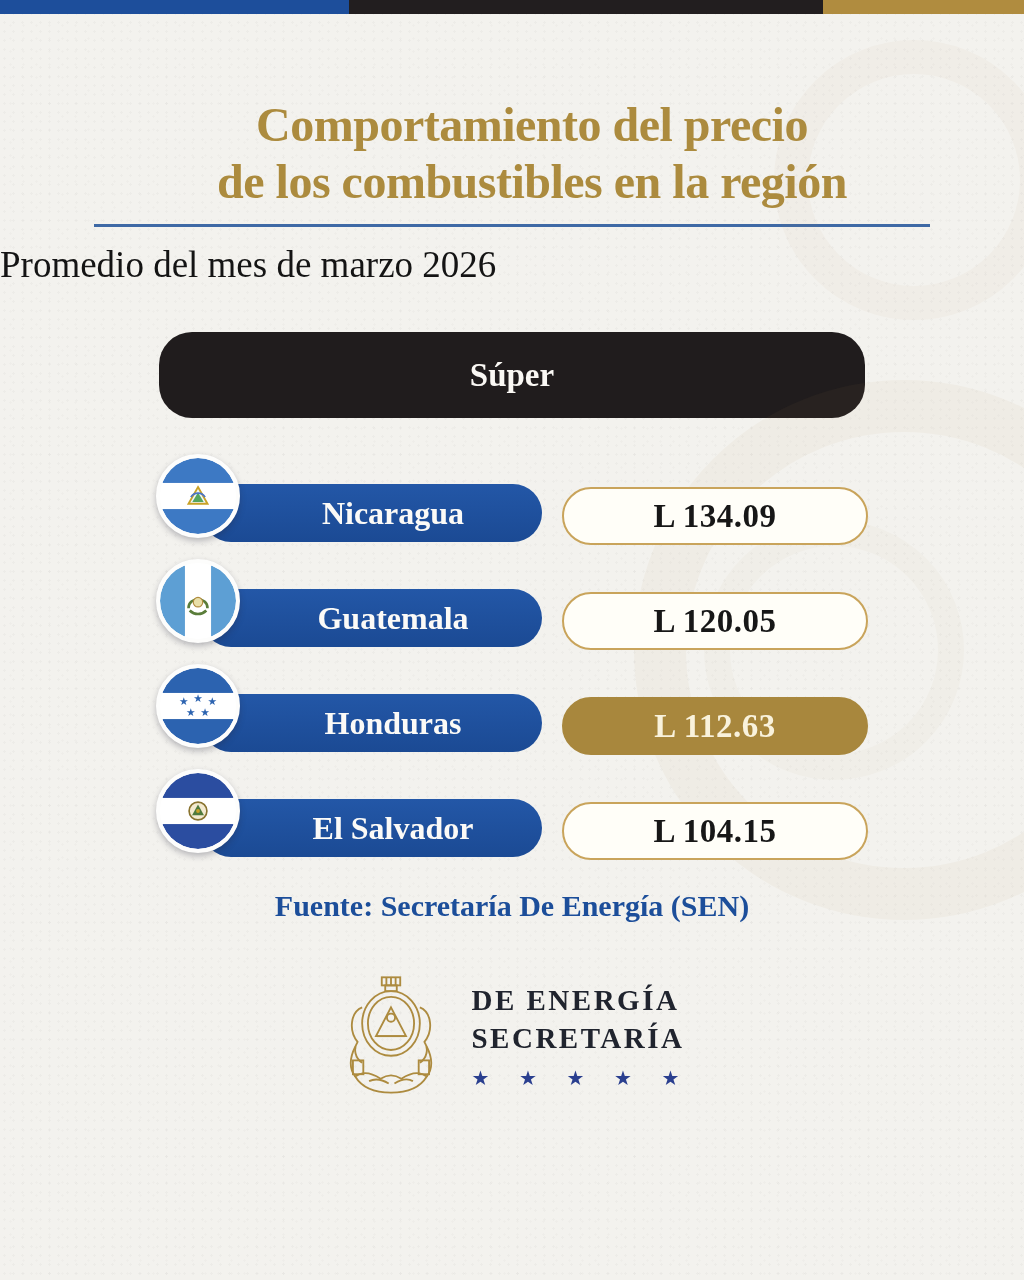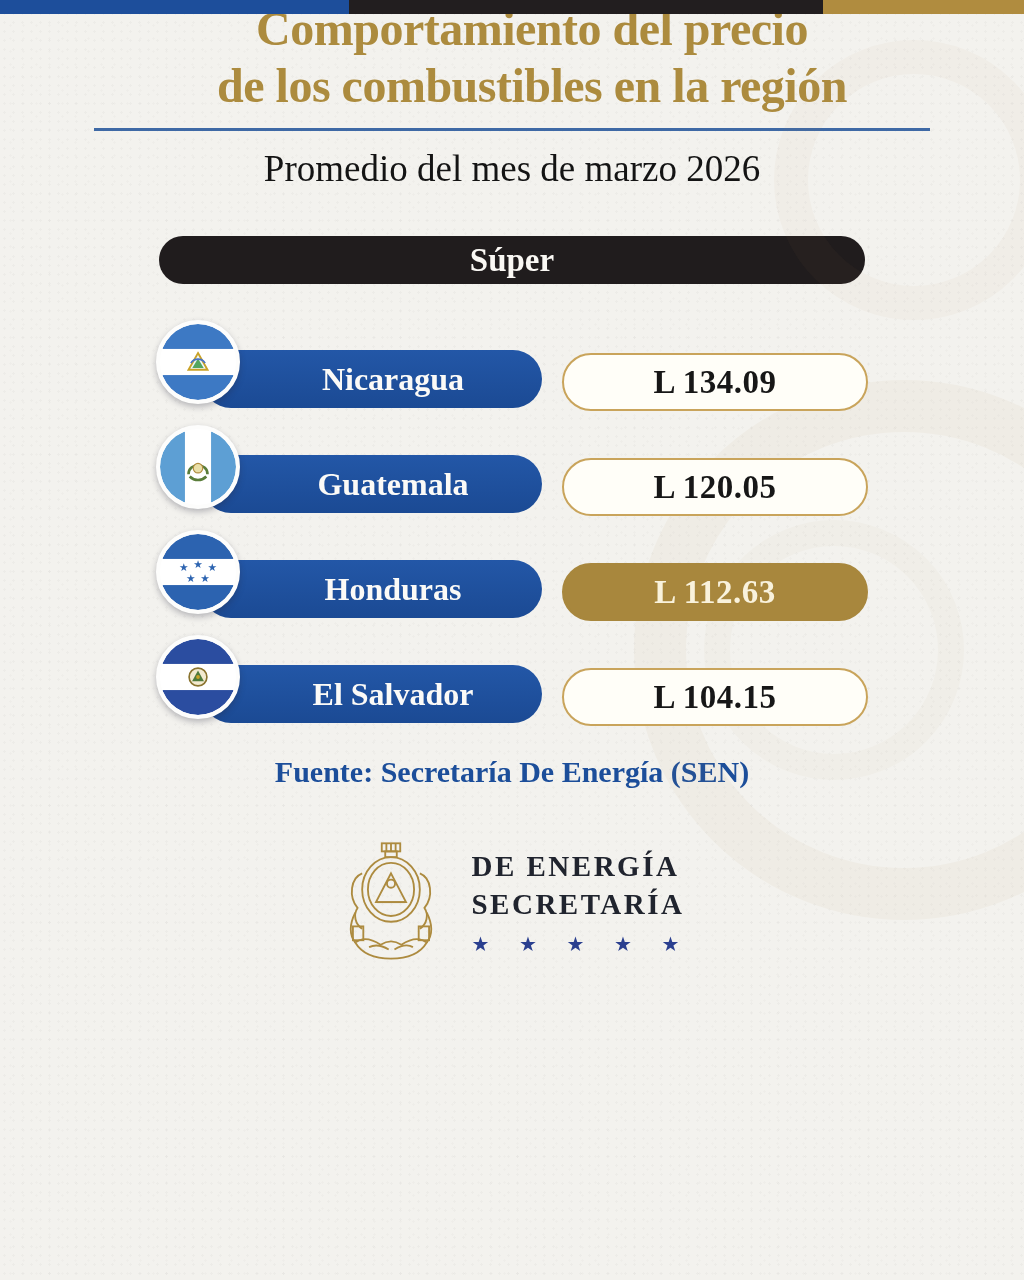--- a/index.html
+++ b/index.html
@@ -23,29 +23,29 @@
   .wm2 { right:-30px; top:40px; width:280px; height:280px; border:34px solid rgba(176,150,95,0.045); }
   .wm3 { right:60px; top:520px; width:260px; height:260px; border:26px solid rgba(176,150,95,0.04); }
 
   
   .topbar { position:absolute; top:0; left:0; width:1024px; height:14px; display:flex; }
   .topbar .seg-blue  { width:349px; background:#1d4e9b; }
   .topbar .seg-black { width:474px; background:#221e1f; }
   .topbar .seg-gold  { flex:1; background:#b08c3f; }
 
   .title {
-    text-align:center;
+    margin-top:96px; text-align:center;
     font-size:48px; line-height:57px; font-weight:bold;
     color:#ac8b3e; letter-spacing:-0.5px;padding-left:40px;
   }
   .divider { width:836px; height:3px; background:#3e69a5; margin:14px auto 16px; }
-  .subtitle { text-align:center; font-size:37px; color:#141414; }
+  .subtitle { font-size:37px; color:#141414; }
 
   .fuel-pill {
-    width:706px; height:48px; margin:46px auto 0;
+    width:706px; height:86px; margin:46px auto 0;
     background:#201c1d; border-radius:33px;
     display:flex; align-items:center; justify-content:center;
     color:#faf8f4; font-size:33px; font-weight:bold;
   }
 
   .rows { margin-top:36px; }
   .row { position:relative; width:712px; height:84px; margin:0 auto 21px; }
   .flag-circle {
     position:absolute; left:0; top:0; width:84px; height:84px;
     border-radius:50%; background:#fff; border:4px solid #fdfdfc;

